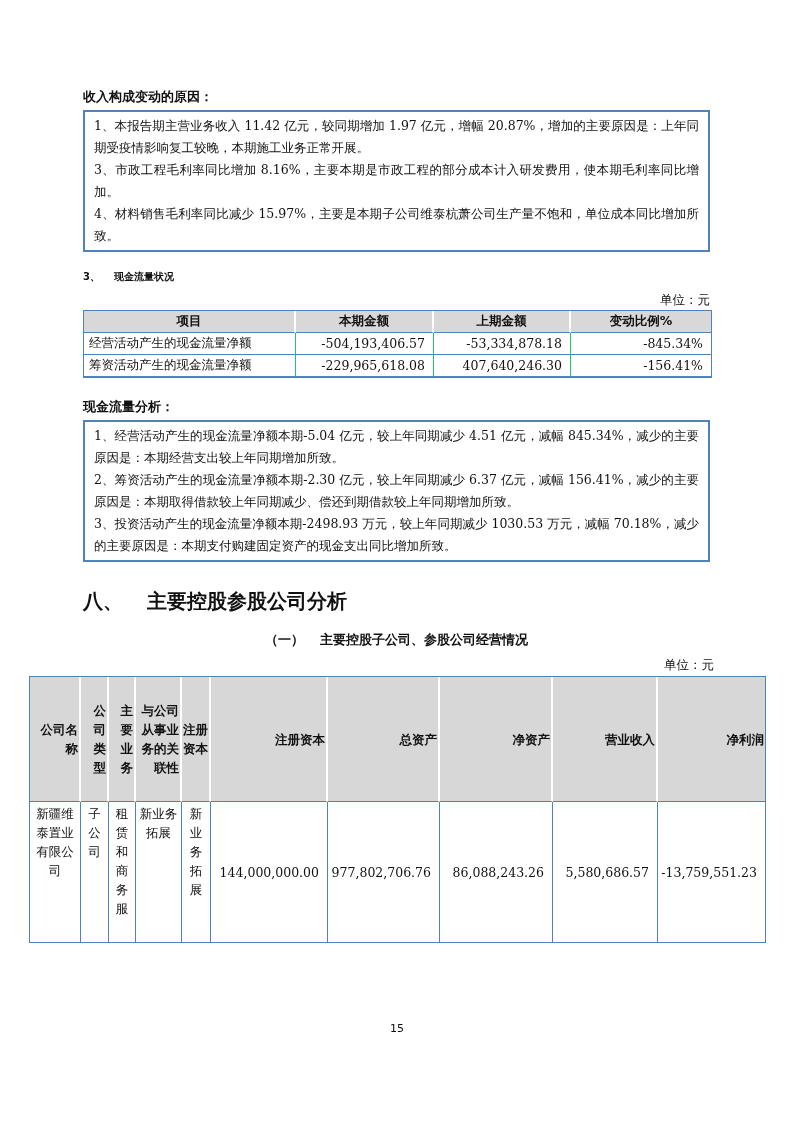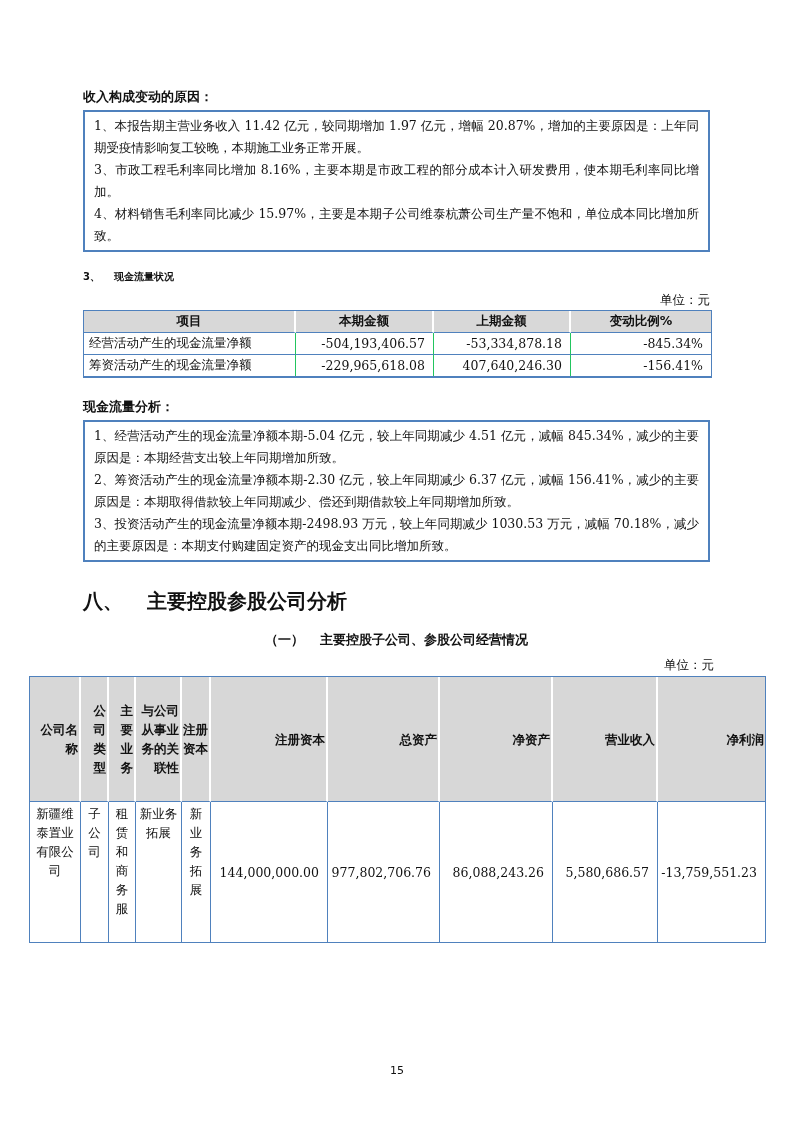--- a/index.html
+++ b/index.html
@@ -104,21 +104,21 @@
     padding:2px;
   }
   .bigtable td:last-child{border-right:none;}
   .bigtable td.vtop{
     vertical-align:top;text-align:center;
     line-height:19px;word-break:break-all;
   }
   .bigtable td.num{vertical-align:middle;text-align:right;padding-right:8px;}
 
   .pagenum{
-    position:absolute;left:0;right:0;top:1064px;
+    position:absolute;left:0;right:0;top:1022px;
     text-align:center;font-size:11px;
     font-family:"DejaVu Sans","Liberation Sans",sans-serif;
   }
 </style>
 </head>
 <body>
 
 <div class="page">
   <div class="narrow">
 

